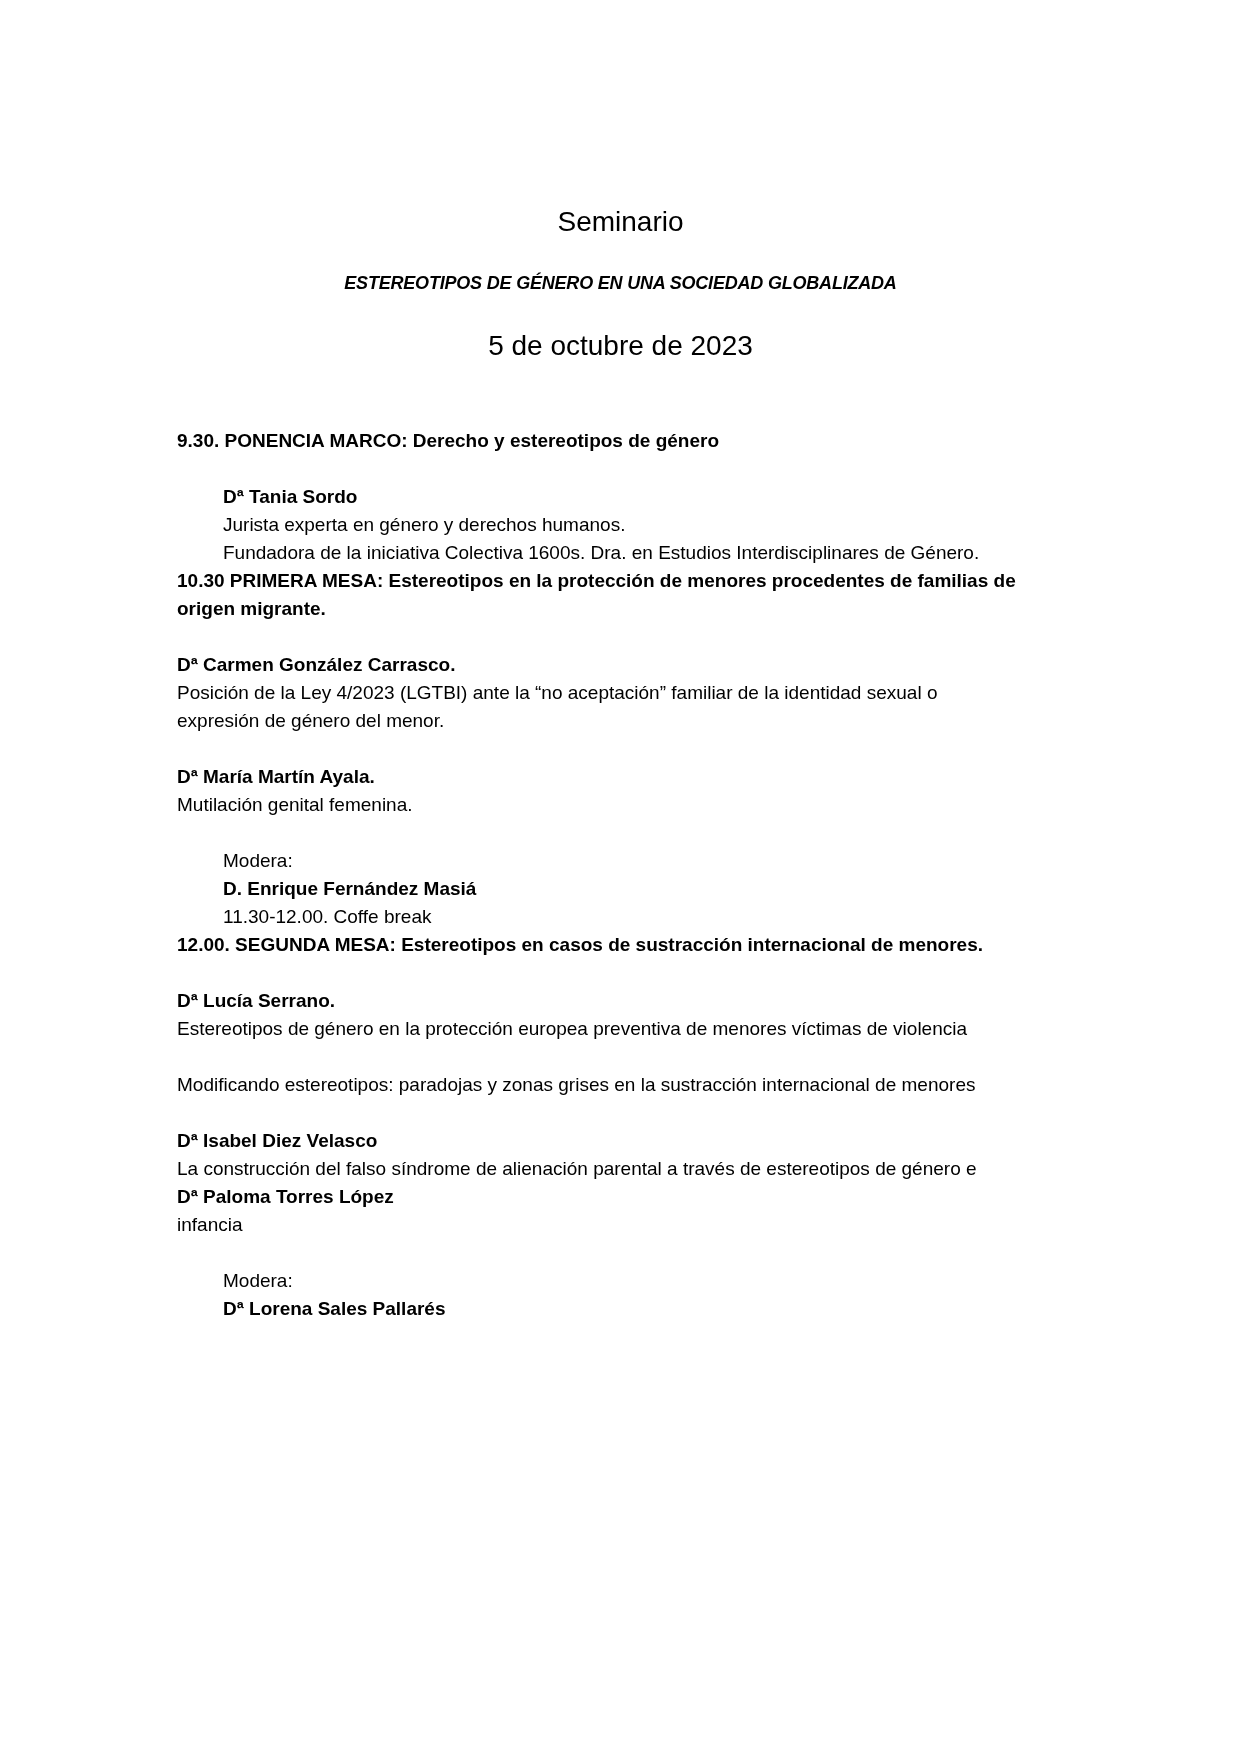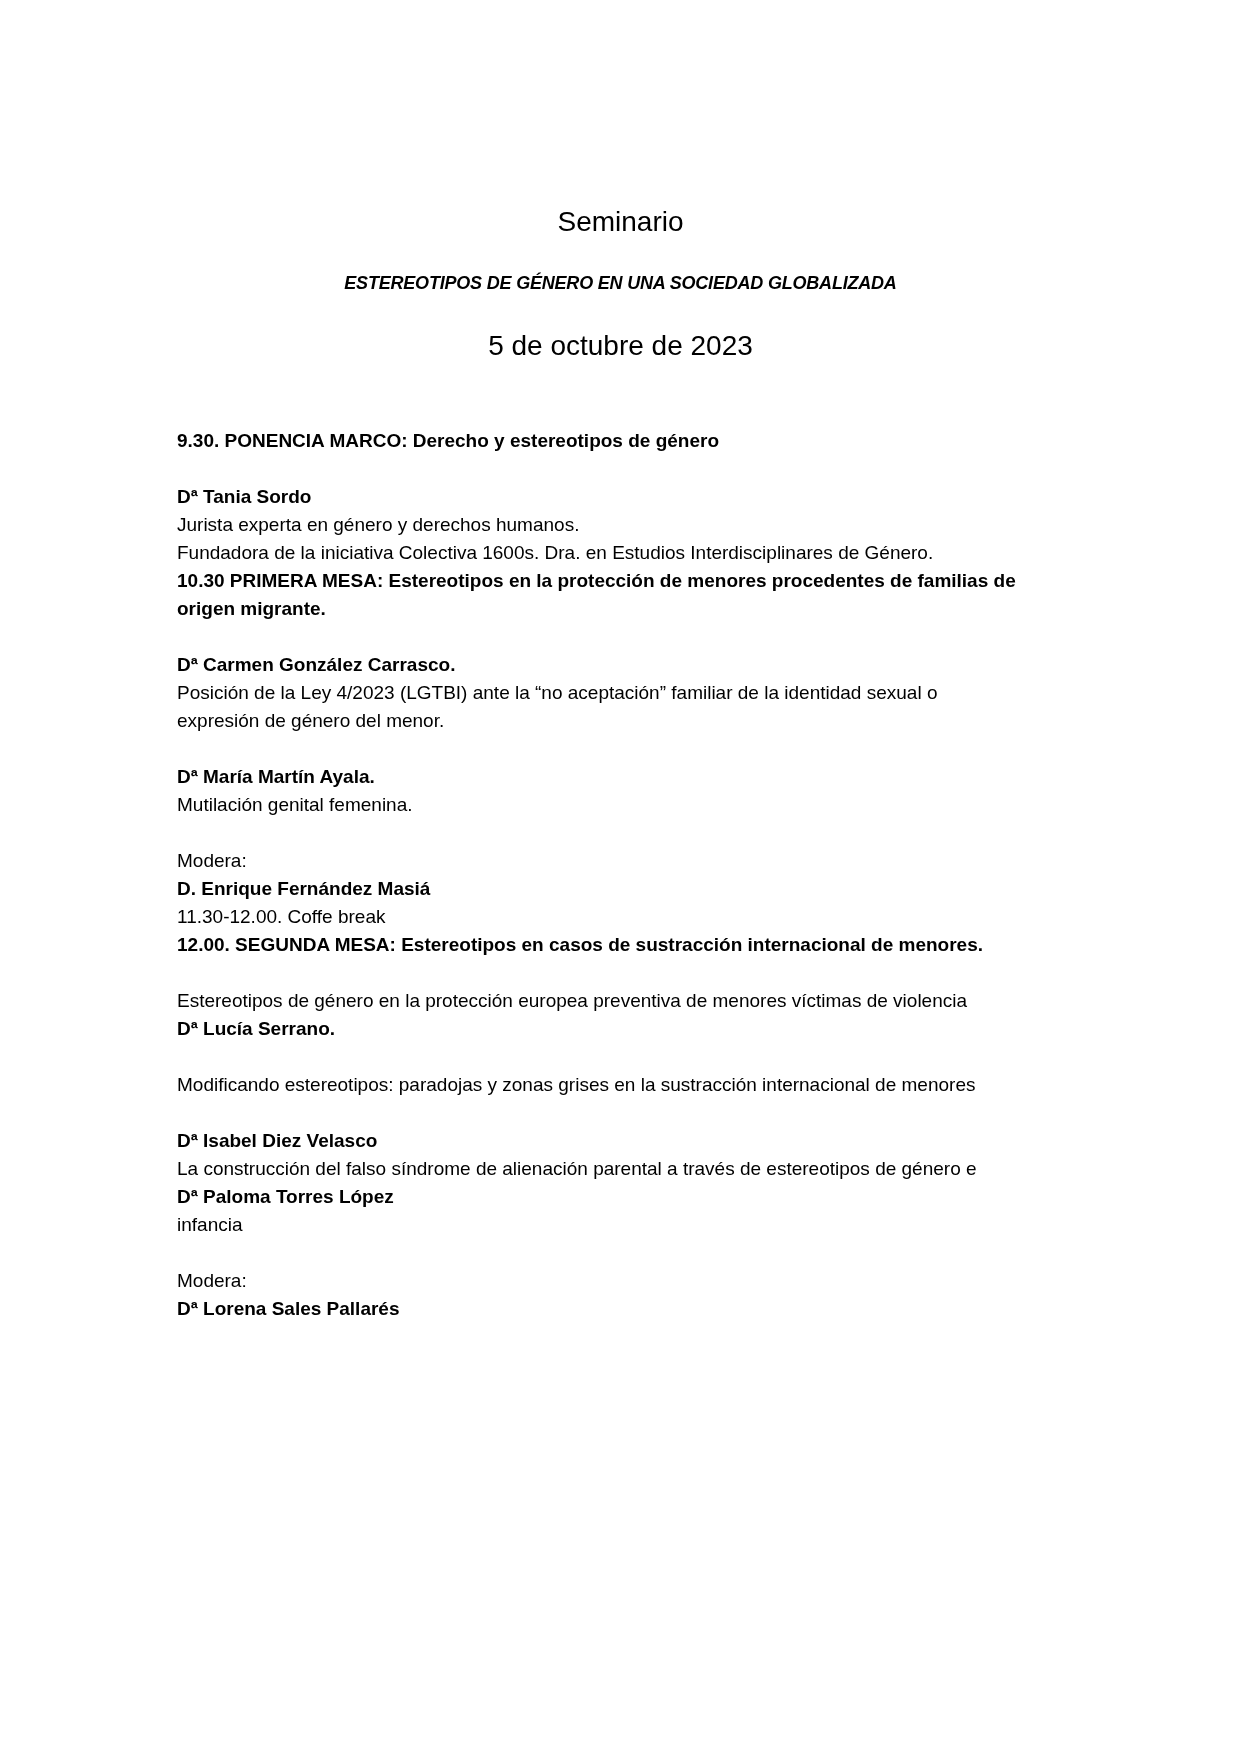--- a/index.html
+++ b/index.html
@@ -45,20 +45,21 @@
     padding-left: 177px;
     padding-right: 40px;
     font-size: 19px;
     line-height: 28px;
   }
   .block {
     margin: 0 0 28px 0;
   }
   .block:last-child {
     margin-bottom: 0;
+    margin-left: 46px;
   }
   .line {
     white-space: pre;
   }
   .b {
     font-weight: 700;
   }
 </style>
 </head>
 <body>
@@ -108,22 +109,22 @@
       <div class="block">
         <div class="line">11.30-12.00. Coffe break</div>
       </div>
     </section>
 
     <section>
       <div class="block">
         <div class="line b">12.00. SEGUNDA MESA: Estereotipos en casos de sustracción internacional de menores.</div>
       </div>
       <div class="block">
+        <div class="line b">Dª Lucía Serrano.</div>
         <div class="line">Estereotipos de género en la protección europea preventiva de menores víctimas de violencia</div>
-        <div class="line b">Dª Lucía Serrano.</div>
       </div>
       <div class="block">
         <div class="line">Modificando estereotipos: paradojas y zonas grises en la sustracción internacional de menores</div>
       </div>
       <div class="block">
         <div class="line b">Dª Isabel Diez Velasco</div>
         <div class="line">La construcción del falso síndrome de alienación parental a través de estereotipos de género e</div>
         <div class="line b">Dª Paloma Torres López</div>
         <div class="line">infancia</div>
       </div>

